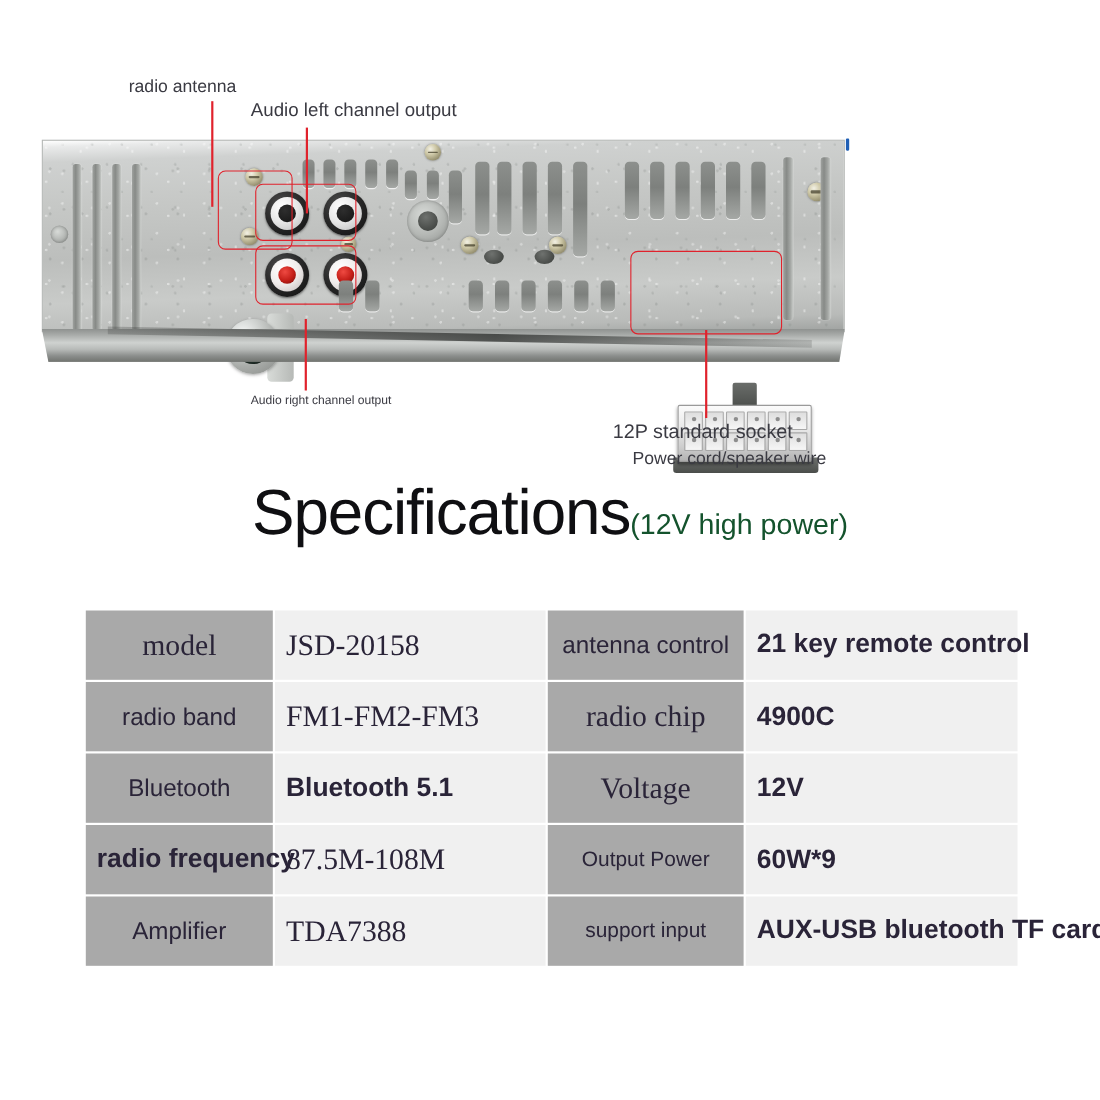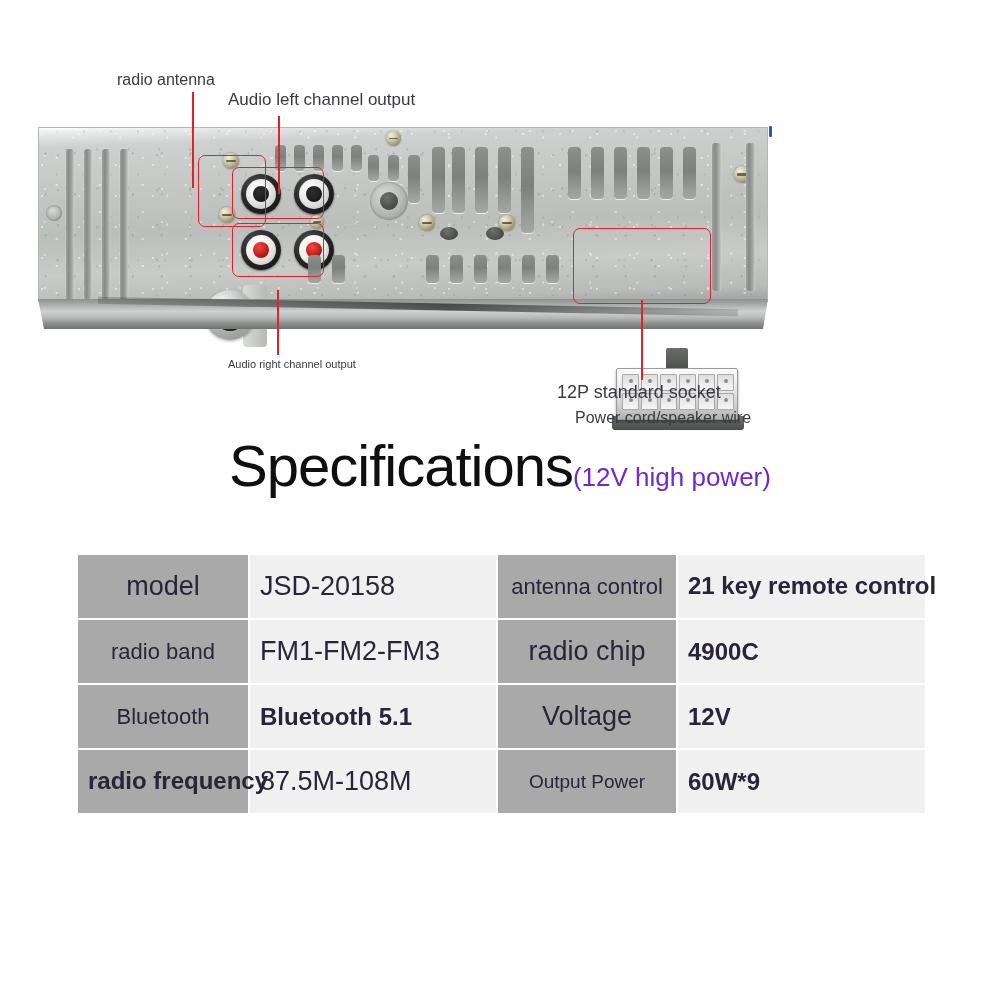--- a/index.html
+++ b/index.html
@@ -259,21 +259,21 @@
   }
   #spec-title .main {
     font-size: 58px;
     letter-spacing: -1px;
     color: #0f0f12;
     font-weight: 400;
     font-family: "Liberation Sans", sans-serif;
   }
   #spec-title .sub {
     font-size: 26px;
-    color: #6d28d9;
+    color: #14532d;
     font-family: "Liberation Sans", sans-serif;
   }
 
   
   #spec-table {
     position: absolute;
     left: 76px;
     top: 553px;
     width: 849px;
     border-collapse: separate;
@@ -297,21 +297,21 @@
     text-align: left;
     color: #2a2438;
   }
   col.c1 { width: 170px; }
   col.c2 { width: 246px; }
   col.c3 { width: 178px; }
   col.c4 { width: 247px; }
   .s-sm { font-size: 19px; }
   .s-md { font-size: 22px; }
   .s-lg { font-size: 24px; font-weight: bold; }
-  .s-xl { font-size: 27px; }
+  .s-xl { font-size: 27px; font-family: Liberation Serif, serif; }
   .wrap2 { white-space: normal; line-height: 1.12; }
 
   .blue-speck {
     position: absolute;
     left: 769px; top: 126px;
     width: 3px; height: 11px;
     background: #1f5fb5;
     border-radius: 1px;
   }
 </style>
@@ -458,14 +458,20 @@
       <td class="val s-lg">Bluetooth 5.1</td>
       <td class="key s-xl">Voltage</td>
       <td class="val s-lg">12V</td>
     </tr>
     <tr>
       <td class="key s-lg wrap2">radio frequency</td>
       <td class="val s-xl">87.5M-108M</td>
       <td class="key s-sm">Output Power</td>
       <td class="val s-lg">60W*9</td>
     </tr>
+    <tr>
+      <td class="key s-md">Amplifier</td>
+      <td class="val s-xl">TDA7388</td>
+      <td class="key s-sm">support input</td>
+      <td class="val s-lg wrap2">AUX-USB bluetooth TF card</td>
+    </tr>
   </tbody>
 </table>
 
 </body></html>

